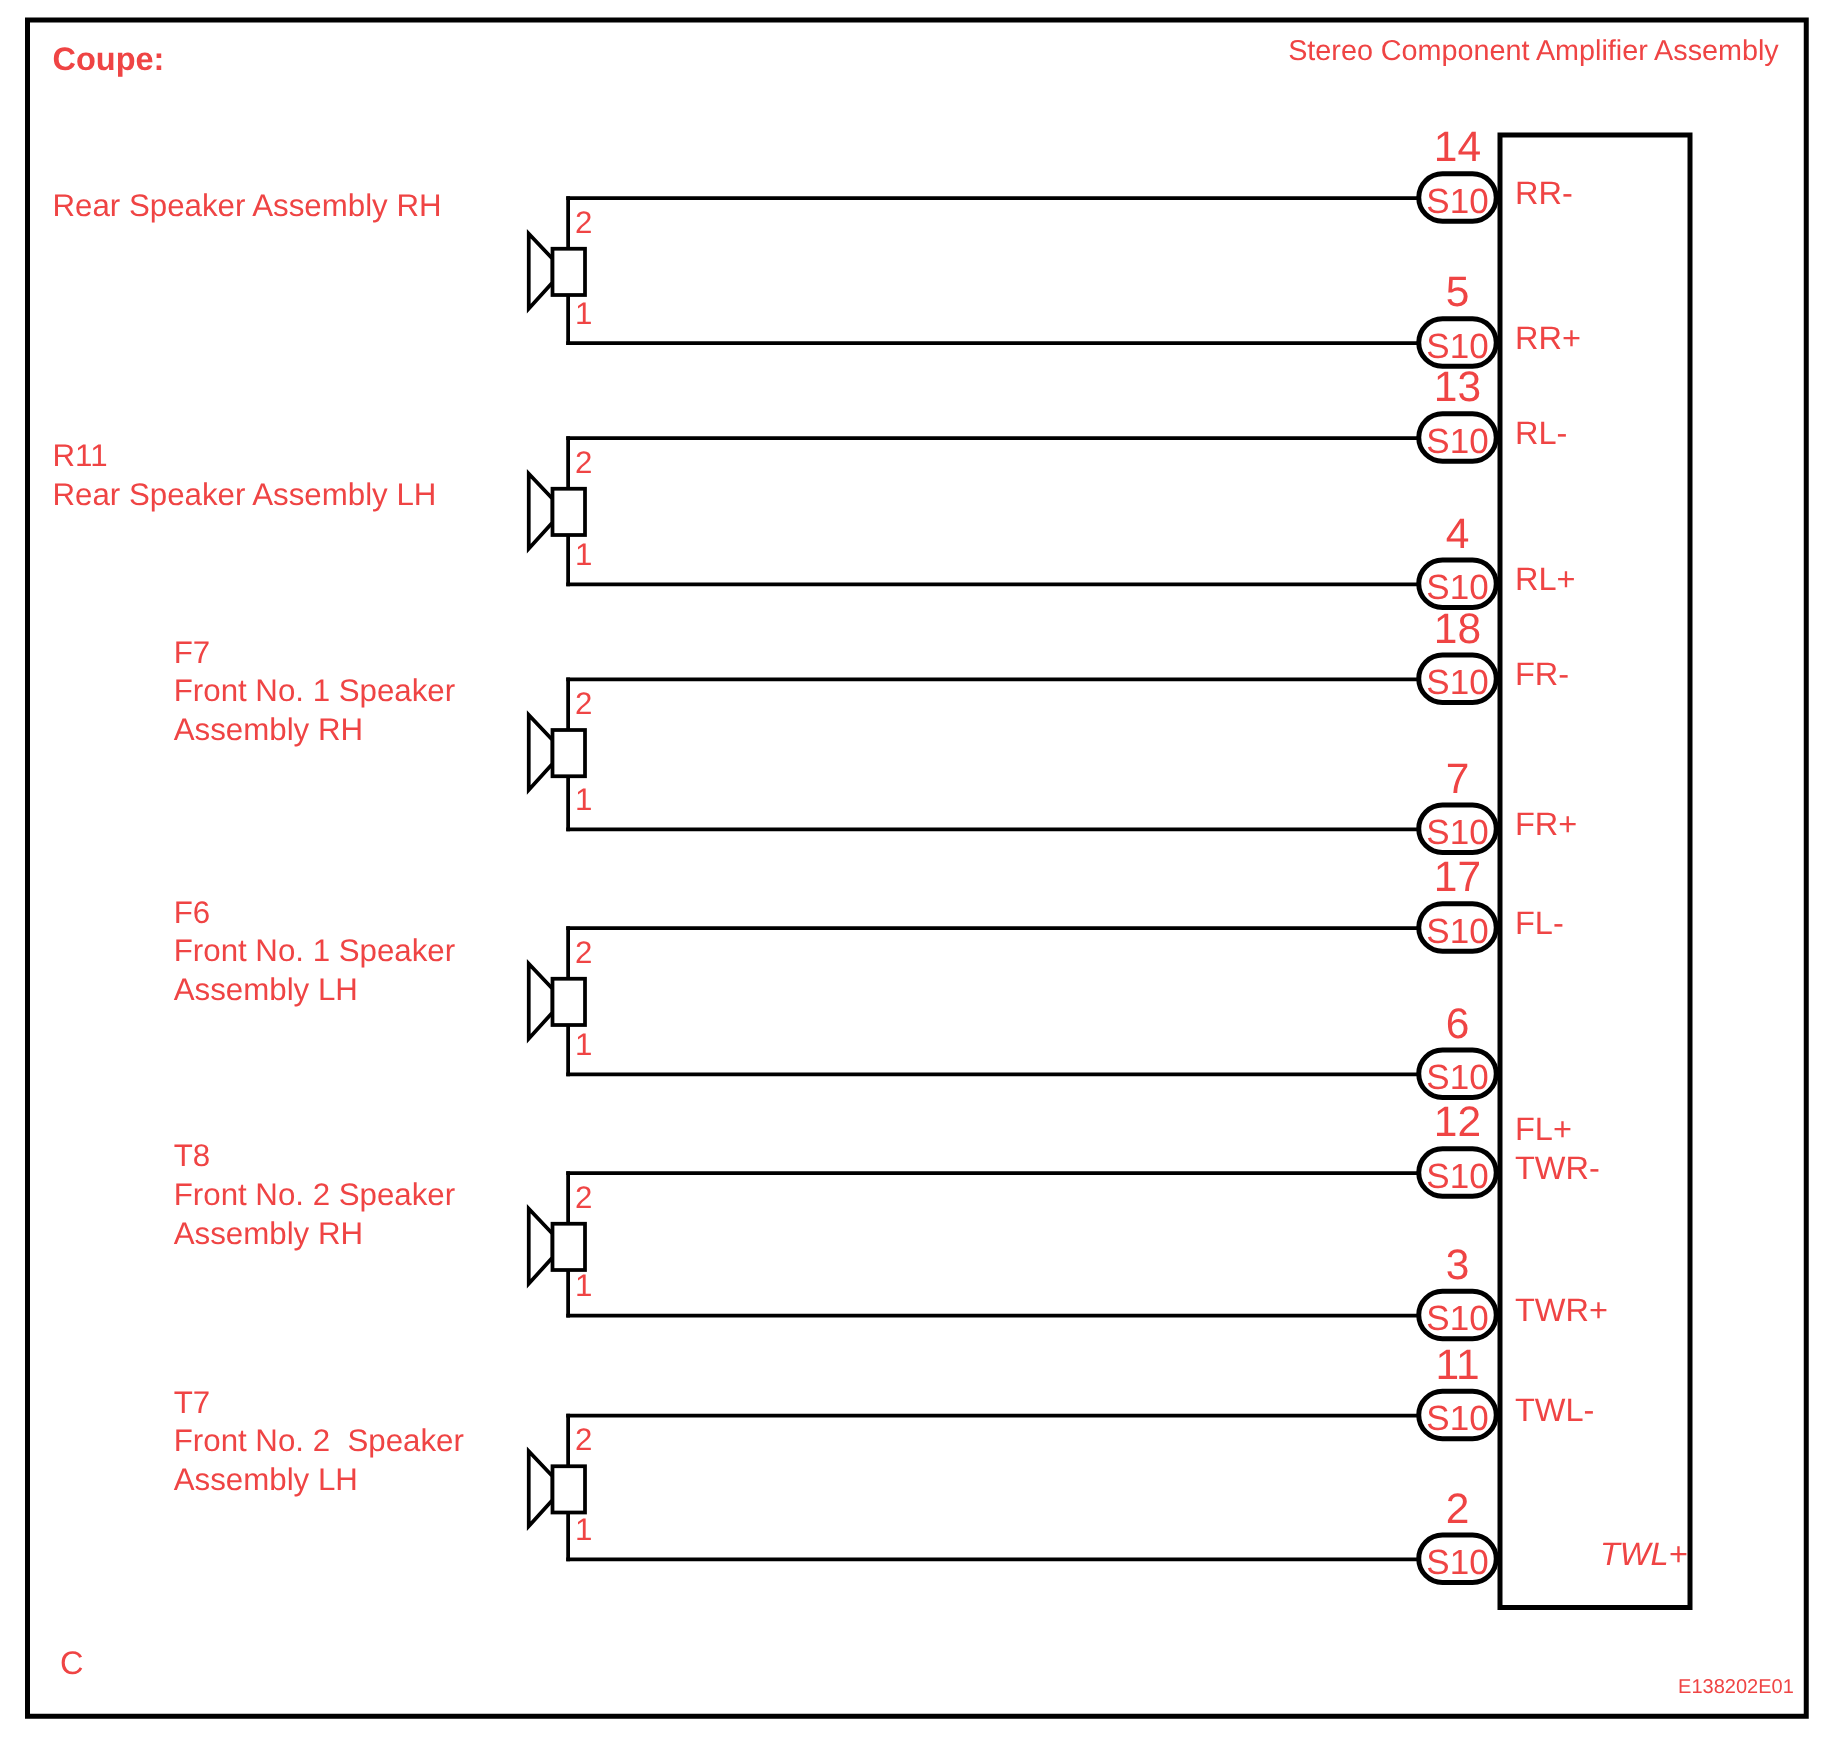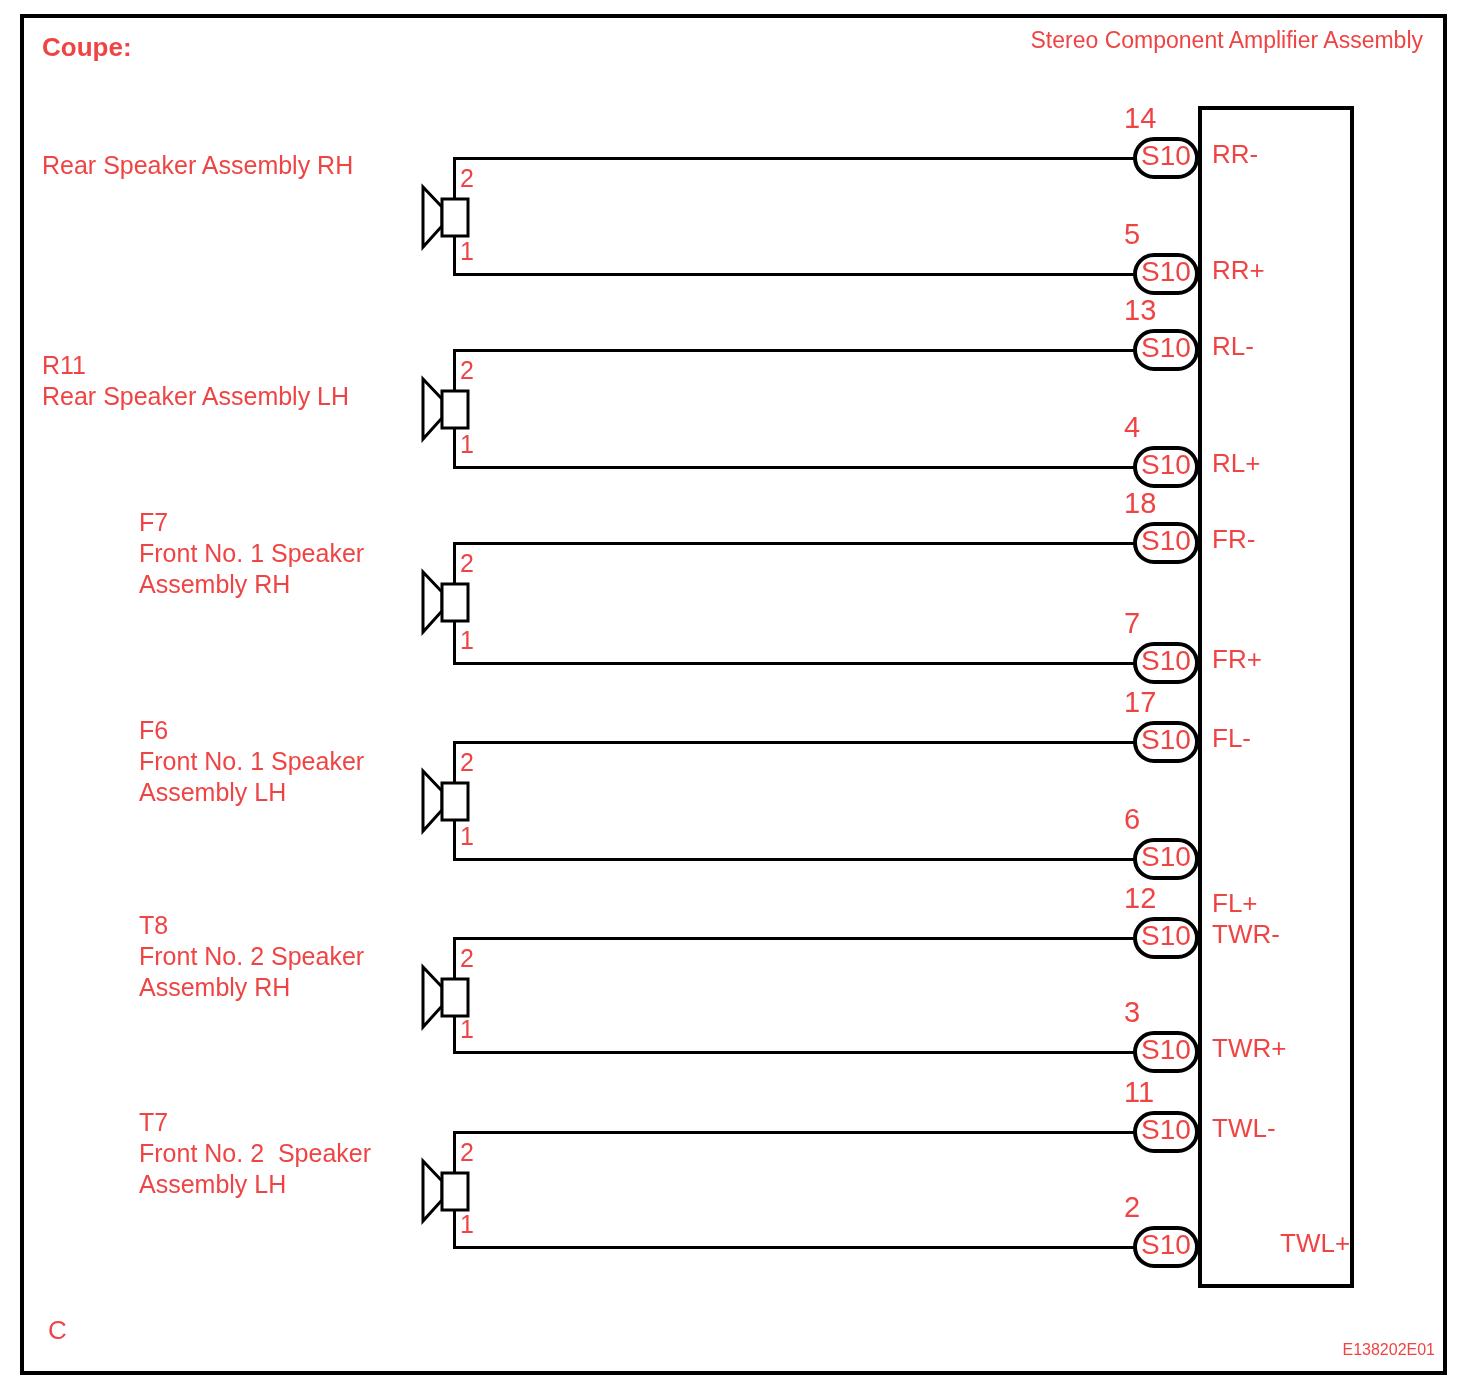--- a/index.html
+++ b/index.html
@@ -9,25 +9,25 @@
   }
   .abs{position:absolute;}
   .wire{position:absolute;background:#000;}
   .frame{left:20px;top:14px;width:1427px;height:1361px;border:4px solid #000;box-sizing:border-box;}
   .amp-box{left:1198px;top:106px;width:156px;height:1182px;border:4px solid #000;box-sizing:border-box;background:#fff;}
   .title-left{left:42px;top:32px;font-size:26px;font-weight:bold;line-height:31px;}
   .title-right{left:823px;top:26px;width:600px;text-align:right;font-size:23px;line-height:28px;}
   .spk-label{font-size:25px;line-height:31px;white-space:pre;}
   .spk-line{white-space:pre;}
   .pin-small{font-size:25px;line-height:31px;}
-  .pin-num{font-size:29px;line-height:31px;z-index:1;}
+  .pin-num{font-size:34px;line-height:31px;text-align:center;z-index:1;}
   .signal{font-size:26px;line-height:31px;}
   .oval{
     border:4px solid #000;border-radius:22px;background:#fff;box-sizing:border-box;
-    display:flex;align-items:flex-start;justify-content:center;z-index:2;
+    display:flex;align-items:flex-end;justify-content:center;z-index:2;
   }
   .oval-text{font-size:28px;line-height:1;padding-top:1px;}
   .footer-c{left:48px;top:1315px;font-size:26px;line-height:31px;}
   .fig-code{left:1235px;top:1340px;width:200px;text-align:right;font-size:16px;line-height:20px;}
 </style>
 </head>
 <body>
 
 <div id="canvas">
   <div class="frame abs"></div>
@@ -147,17 +147,17 @@
       <div class="signal abs" style="left: 1212px; top: 1033px;">TWR+</div>
       <div class="pin-num abs" style="left: 1124px; top: 1077px; width: 84px;">11</div>
       <div class="oval abs" style="left: 1133px; top: 1111px; width: 66px; height: 42px;">
         <div class="oval-text">S10</div>
       </div>
       <div class="signal abs" style="left: 1212px; top: 1113px;">TWL-</div>
       <div class="pin-num abs" style="left: 1124px; top: 1192px; width: 84px;">2</div>
       <div class="oval abs" style="left: 1133px; top: 1226px; width: 66px; height: 42px;">
         <div class="oval-text">S10</div>
       </div>
-      <div class="signal abs" style="left: 1280px; top: 1228px;">TWL+</div>
+      <div class="signal abs" style="left: 1280px; top: 1228px; font-style: italic;">TWL+</div>
     </div>
   <div class="footer-c abs">C</div>
   <div class="fig-code abs">E138202E01</div>
 </div>
 
 </body></html>

